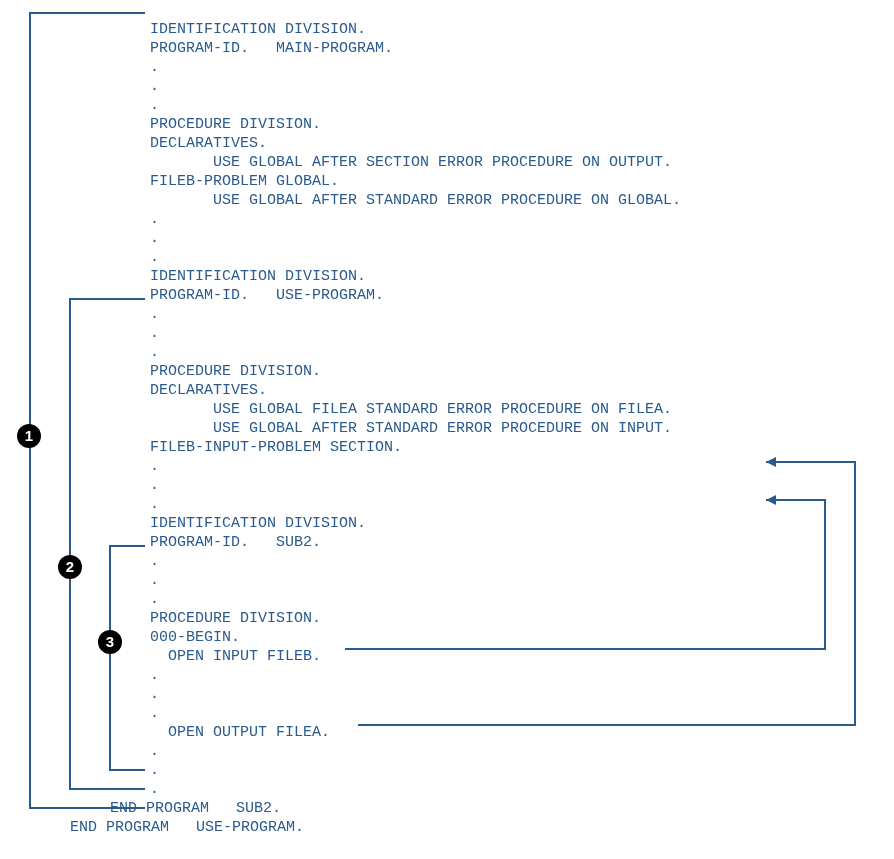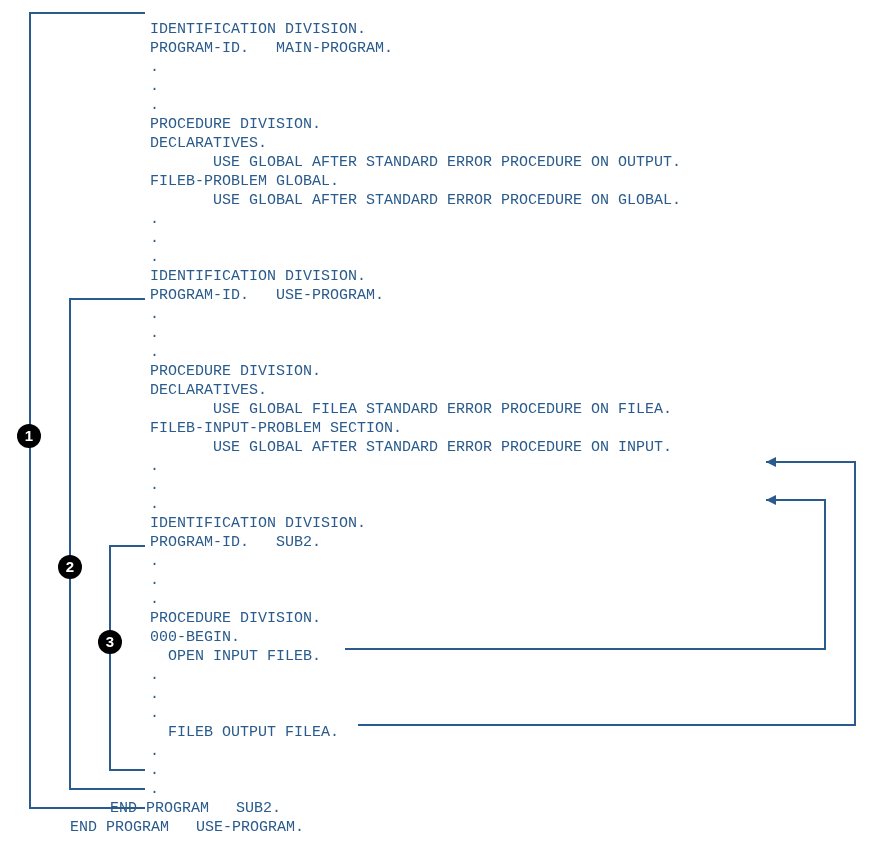--- a/index.html
+++ b/index.html
@@ -40,53 +40,53 @@
   </g>
 </svg>
 
 <div class="blk">IDENTIFICATION DIVISION.</div>
 <div class="blk">PROGRAM-ID.   MAIN-PROGRAM.</div>
 <div class="blk dots">.
 .
 .</div>
 <div class="blk">PROCEDURE DIVISION.</div>
 <div class="blk">DECLARATIVES.</div>
-<div class="blk">       USE GLOBAL AFTER STANDARD ERROR PROCEDURE ON OUTPUT.</div>
+<div class="blk">       USE GLOBAL AFTER SECTION ERROR PROCEDURE ON OUTPUT.</div>
 <div class="blk">FILEB-PROBLEM GLOBAL.</div>
 <div class="blk">       USE GLOBAL AFTER STANDARD ERROR PROCEDURE ON GLOBAL.</div>
 <div class="blk dots">.
 .
 .</div>
 
 <div class="blk">IDENTIFICATION DIVISION.</div>
 <div class="blk">PROGRAM-ID.   USE-PROGRAM.</div>
 <div class="blk dots">.
 .
 .</div>
 <div class="blk">PROCEDURE DIVISION.</div>
 <div class="blk">DECLARATIVES.</div>
 <div class="blk">       USE GLOBAL FILEA STANDARD ERROR PROCEDURE ON FILEA.</div>
+<div class="blk">       USE GLOBAL AFTER STANDARD ERROR PROCEDURE ON INPUT.</div>
 <div class="blk">FILEB-INPUT-PROBLEM SECTION.</div>
-<div class="blk">       USE GLOBAL AFTER STANDARD ERROR PROCEDURE ON INPUT.</div>
 <div class="blk dots">.
 .
 .</div>
 
 <div class="blk">IDENTIFICATION DIVISION.</div>
 <div class="blk">PROGRAM-ID.   SUB2.</div>
 <div class="blk dots">.
 .
 .</div>
 <div class="blk">PROCEDURE DIVISION.</div>
 <div class="blk">000-BEGIN.</div>
 <div class="blk">  OPEN INPUT FILEB.</div>
 <div class="blk dots">.
 .
 .</div>
-<div class="blk">  FILEB OUTPUT FILEA.</div>
+<div class="blk">  OPEN OUTPUT FILEA.</div>
 <div class="blk dots">.
 .
 .</div>
 
 <div class="blk" style="margin-left:-40px">END PROGRAM   SUB2.</div>
 <div class="blk" style="margin-left:-80px">END PROGRAM   USE-PROGRAM.</div>
 
 </div>
 
 </body></html>

